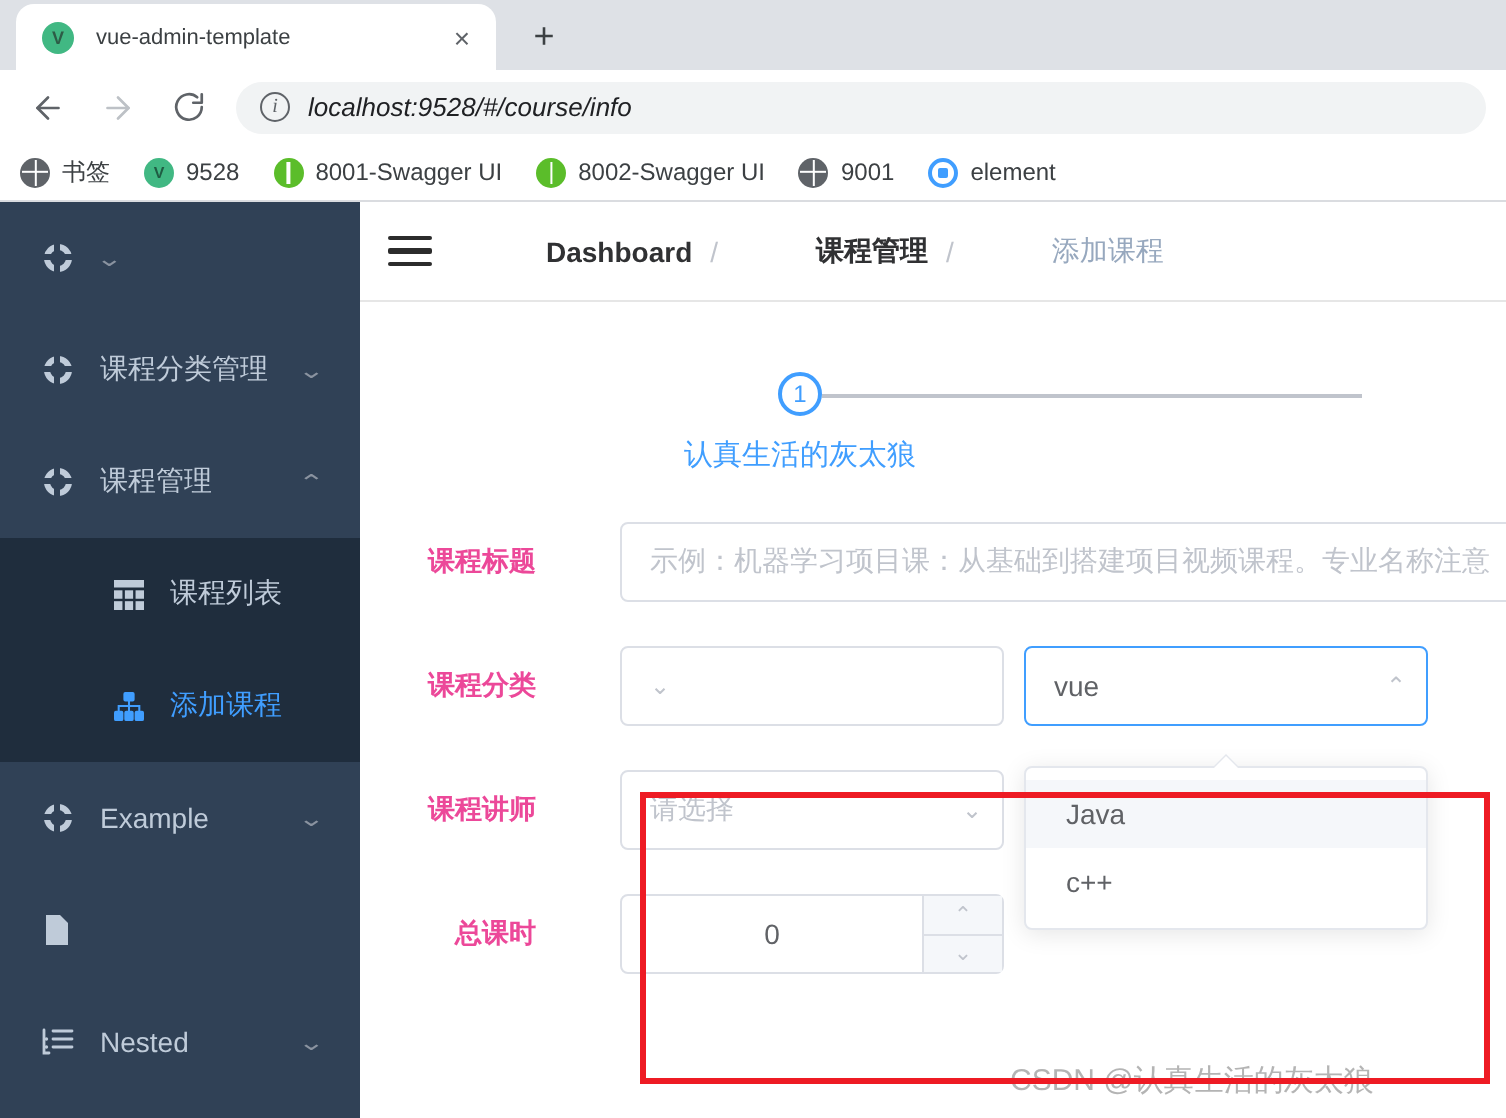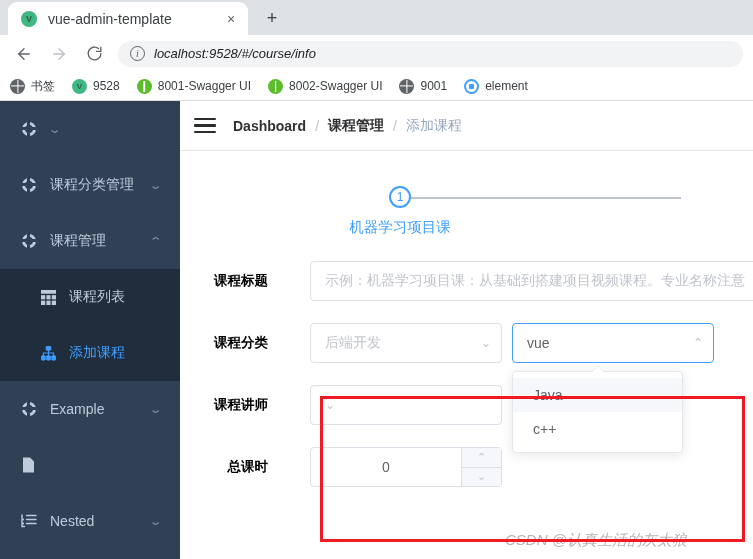--- a/index.html
+++ b/index.html
@@ -26,21 +26,21 @@
     padding: 0 8px 0 13px;
     position: relative;
   }
   .tab-favicon {
     width: 16px; height: 16px; border-radius: 50%;
     background: #41b883; flex: none;
     display:flex; align-items:center; justify-content:center;
     color:#2d5c46; font-size:9px; font-weight:bold;
   }
   .tab-title {
-    font-size: 14px; color: #3c4043;
+    font-size: 11px; color: #3c4043;
     margin-left: 11px;
     white-space: nowrap; overflow: hidden;
     flex: 1;
   }
   .tab-close {
     width: 18px; height: 18px; flex: none;
     display: flex; align-items: center; justify-content: center;
     font-size: 14px; color: #5f6368; line-height: 1;
   }
   .newtab {
@@ -115,21 +115,21 @@
     padding: 0 20px 0 20px;
     color: #bfcbd9; font-size: 14px;
     position: relative;
   }
   .menu-item .mi-icon { width: 18px; flex:none; display:flex; align-items:center; justify-content:center; margin-right: 12px; }
   .menu-item .mi-label { flex: 1; white-space: nowrap; }
   .menu-item .mi-arrow { font-size: 11px; color:#8a93a0; transform: scaleX(1.5); }
   .submenu { background: #1f2d3d; }
   .sub-item {
     height: 56px; display: flex; align-items: center;
-    padding-left: 40px; color: #bfcbd9; font-size: 14px;
+    padding-left: 56px; color: #bfcbd9; font-size: 14px;
   }
   .sub-item.active { color: #409eff; }
   .sub-item .si-icon { width: 17px; flex:none; display:flex; align-items:center; justify-content:center; margin-right: 12px; }
 
   
   .gear-dot {
     width:14px; height:14px; border-radius:50%;
     border:3.5px solid #bfcbd9; position:relative;
   }
   .gear-dot::before, .gear-dot::after{
@@ -142,21 +142,21 @@
     flex: 1; height: 458px; background: #ffffff;
     position: relative; overflow: hidden;
   }
   .navbar {
     height: 50px; background:#fff; border-bottom:1px solid #e6e6e6;
     display: flex; align-items: center; padding: 0 0 0 14px;
   }
   .hamburger { width: 22px; flex:none; margin-right: 17px; }
   .hamburger span{ display:block; height:2.6px; background:#2c2c2c; margin:4px 0; border-radius:1px;}
   .crumbs { display:flex; align-items:center; font-size:14px; }
-  .crumb { color:#303133; font-weight:bold; }
+  .crumb { color:#303133; font-weight:bold;margin-left:40px; }
   .crumb.last { color:#97a8be; font-weight:normal; }
   .crumb-sep { color:#c0c4cc; margin:0 9px; font-weight:normal; }
 
   .content { position:relative; height: 408px; padding: 0; }
 
   .steps {
     display:flex; align-items:flex-start;
     padding: 35px 0 0 0; margin-left: 220px;
     position: relative;
   }
@@ -176,21 +176,21 @@
   }
   .step-title {
     font-size: 14.5px; color:#409eff; white-space:nowrap;
     margin-top: 10px;
   }
 
   .form { margin-top: 24px; }
   .form-row { display:flex; align-items:center; height: 40px; margin-bottom: 22px; }
   .form-label {
     width: 100px; text-align:right; padding-right:12px;
-    font-size: 13.5px; color:#000000; font-weight:bold;
+    font-size: 13.5px; color:#ec4899; font-weight:bold;
     flex:none;
   }
   .field { height: 40px; margin-left: 30px; }
 
   .el-input {
     height: 40px; border:1px solid #dcdfe6; border-radius:4px;
     display:flex; align-items:center; padding:0 14px;
     font-size:14px; color:#c0c4cc; background:#fff;
     overflow:hidden; white-space:nowrap;
   }
@@ -419,57 +419,57 @@
           <span class="crumb last">添加课程</span>
         </div>
       </div>
 
       <div class="content">
 
         <div class="steps">
           <div class="step">
             <div class="step-line"></div>
             <div class="step-circle">1</div>
-            <div class="step-title">机器学习项目课</div>
+            <div class="step-title">认真生活的灰太狼</div>
           </div>
         </div>
 
         <div class="form">
 
           <div class="form-row">
             <div class="form-label">课程标题</div>
             <div class="field" style="width:460px;">
               <div class="el-input">示例：机器学习项目课：从基础到搭建项目视频课程。专业名称注意</div>
             </div>
           </div>
 
           <div class="form-row">
             <div class="form-label">课程分类</div>
             <div class="field" style="width:192px;">
               <div class="el-select">
-                <span class="sel-text">后端开发</span>
                 <span class="sel-arrow">⌄</span>
               </div>
             </div>
             <div class="field" style="width:202px; margin-left:10px; position:relative;">
               <div class="el-select focused">
                 <span class="sel-text filled">vue</span>
                 <span class="sel-arrow">⌃</span>
               </div>
-              <div class="dropdown" style="top:48px; left:0; width:171px;">
+              <div class="dropdown" style="top:60px; left:0; width:202px;">
                 <div class="dd-item hover">Java</div>
                 <div class="dd-item">c++</div>
               </div>
             </div>
           </div>
 
           <div class="form-row">
             <div class="form-label">课程讲师</div>
             <div class="field" style="width:192px;">
               <div class="el-select">
+                <span class="sel-text">请选择</span>
                 <span class="sel-arrow">⌄</span>
               </div>
             </div>
           </div>
 
           <div class="form-row">
             <div class="form-label">总课时</div>
             <div class="field" style="width:192px;">
               <div class="el-number">
                 <span class="num-val">0</span>
@@ -481,15 +481,15 @@
             </div>
           </div>
 
         </div>
 
       </div>
     </div>
   </div>
 
   <div class="redbox" style="left:320px; top:396px; width:425px; height:146px;"></div>
-  <div class="watermark" style="left:505px; top:531px;font-style:italic;">CSDN @认真生活的灰太狼</div>
+  <div class="watermark" style="left:505px; top:531px;">CSDN @认真生活的灰太狼</div>
 
 </div>
 
 </body></html>

